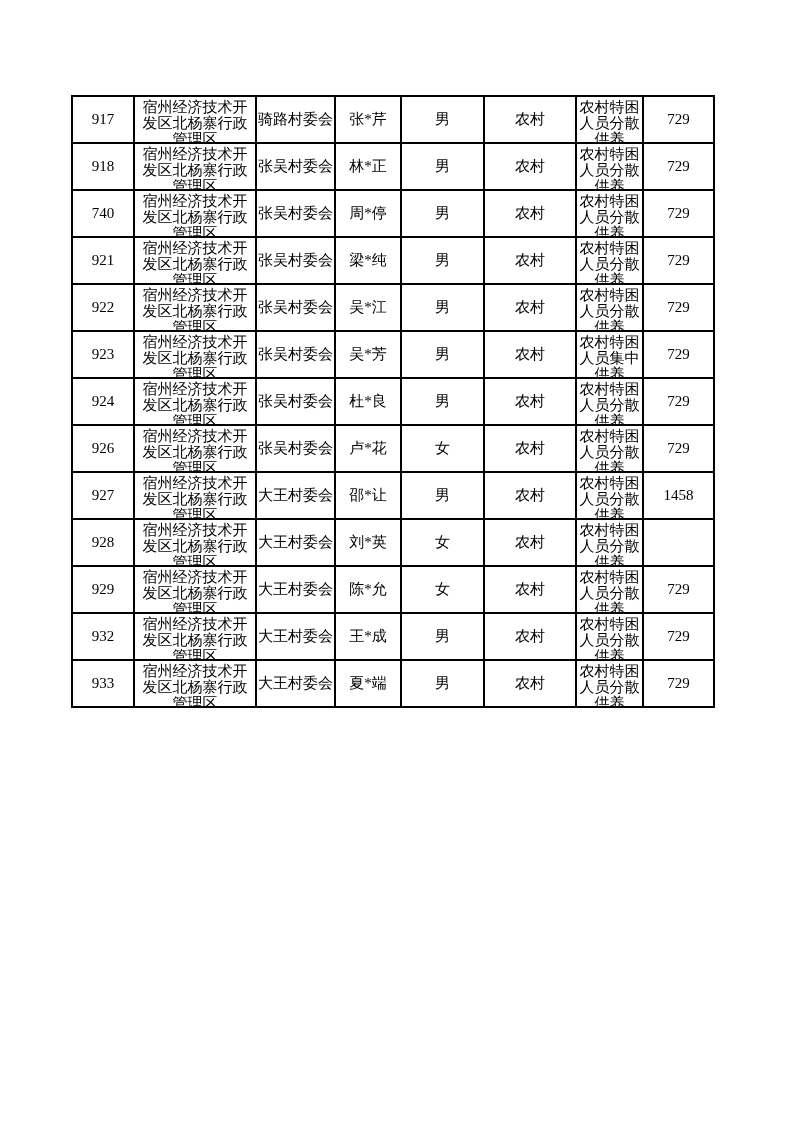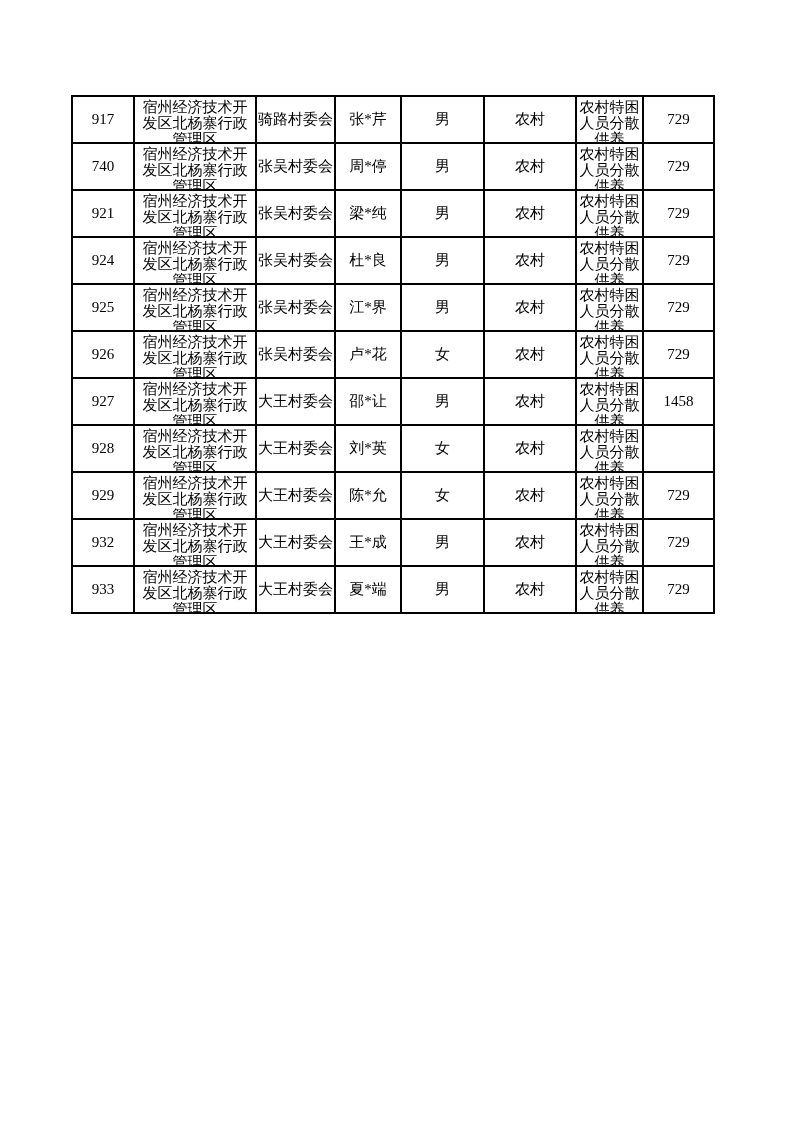--- a/index.html
+++ b/index.html
@@ -72,20 +72,38 @@
     <td>男</td>
     <td>农村</td>
     <td class="multi">
       <div class="clip">农村特困
 人员分散
 供养</div>
     </td>
     <td>729</td>
   </tr>
       <tr>
+    <td>918</td>
+    <td class="multi">
+      <div class="clip">宿州经济技术开
+发区北杨寨行政
+管理区</div>
+    </td>
+    <td>张吴村委会</td>
+    <td>林*正</td>
+    <td>男</td>
+    <td>农村</td>
+    <td class="multi">
+      <div class="clip">农村特困
+人员分散
+供养</div>
+    </td>
+    <td>729</td>
+  </tr>
+      <tr>
     <td>740</td>
     <td class="multi">
       <div class="clip">宿州经济技术开
 发区北杨寨行政
 管理区</div>
     </td>
     <td>张吴村委会</td>
     <td>周*停</td>
     <td>男</td>
     <td>农村</td>
@@ -108,46 +126,64 @@
     <td>男</td>
     <td>农村</td>
     <td class="multi">
       <div class="clip">农村特困
 人员分散
 供养</div>
     </td>
     <td>729</td>
   </tr>
       <tr>
+    <td>922</td>
+    <td class="multi">
+      <div class="clip">宿州经济技术开
+发区北杨寨行政
+管理区</div>
+    </td>
+    <td>张吴村委会</td>
+    <td>吴*江</td>
+    <td>男</td>
+    <td>农村</td>
+    <td class="multi">
+      <div class="clip">农村特困
+人员分散
+供养</div>
+    </td>
+    <td>729</td>
+  </tr>
+      <tr>
+    <td>923</td>
+    <td class="multi">
+      <div class="clip">宿州经济技术开
+发区北杨寨行政
+管理区</div>
+    </td>
+    <td>张吴村委会</td>
+    <td>吴*芳</td>
+    <td>男</td>
+    <td>农村</td>
+    <td class="multi">
+      <div class="clip">农村特困
+人员集中
+供养</div>
+    </td>
+    <td>729</td>
+  </tr>
+      <tr>
     <td>924</td>
     <td class="multi">
       <div class="clip">宿州经济技术开
 发区北杨寨行政
 管理区</div>
     </td>
     <td>张吴村委会</td>
     <td>杜*良</td>
-    <td>男</td>
-    <td>农村</td>
-    <td class="multi">
-      <div class="clip">农村特困
-人员分散
-供养</div>
-    </td>
-    <td>729</td>
-  </tr>
-      <tr>
-    <td>925</td>
-    <td class="multi">
-      <div class="clip">宿州经济技术开
-发区北杨寨行政
-管理区</div>
-    </td>
-    <td>张吴村委会</td>
-    <td>江*界</td>
     <td>男</td>
     <td>农村</td>
     <td class="multi">
       <div class="clip">农村特困
 人员分散
 供养</div>
     </td>
     <td>729</td>
   </tr>
       <tr>

